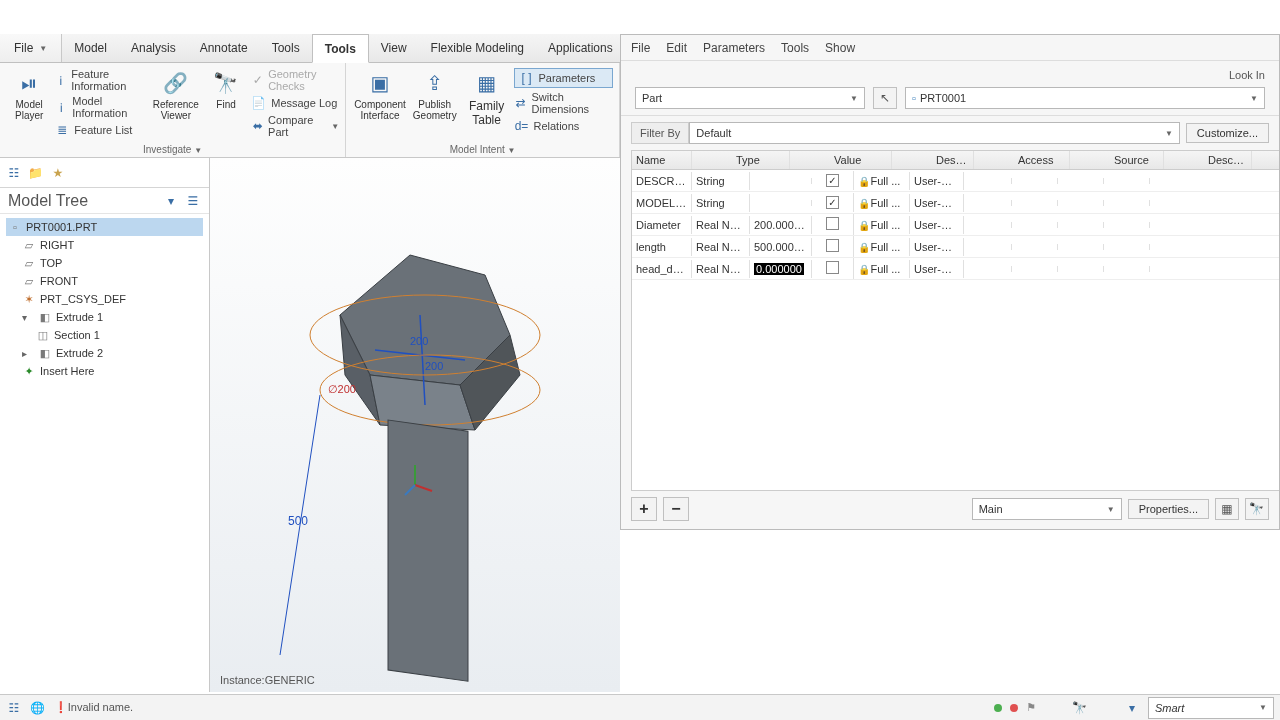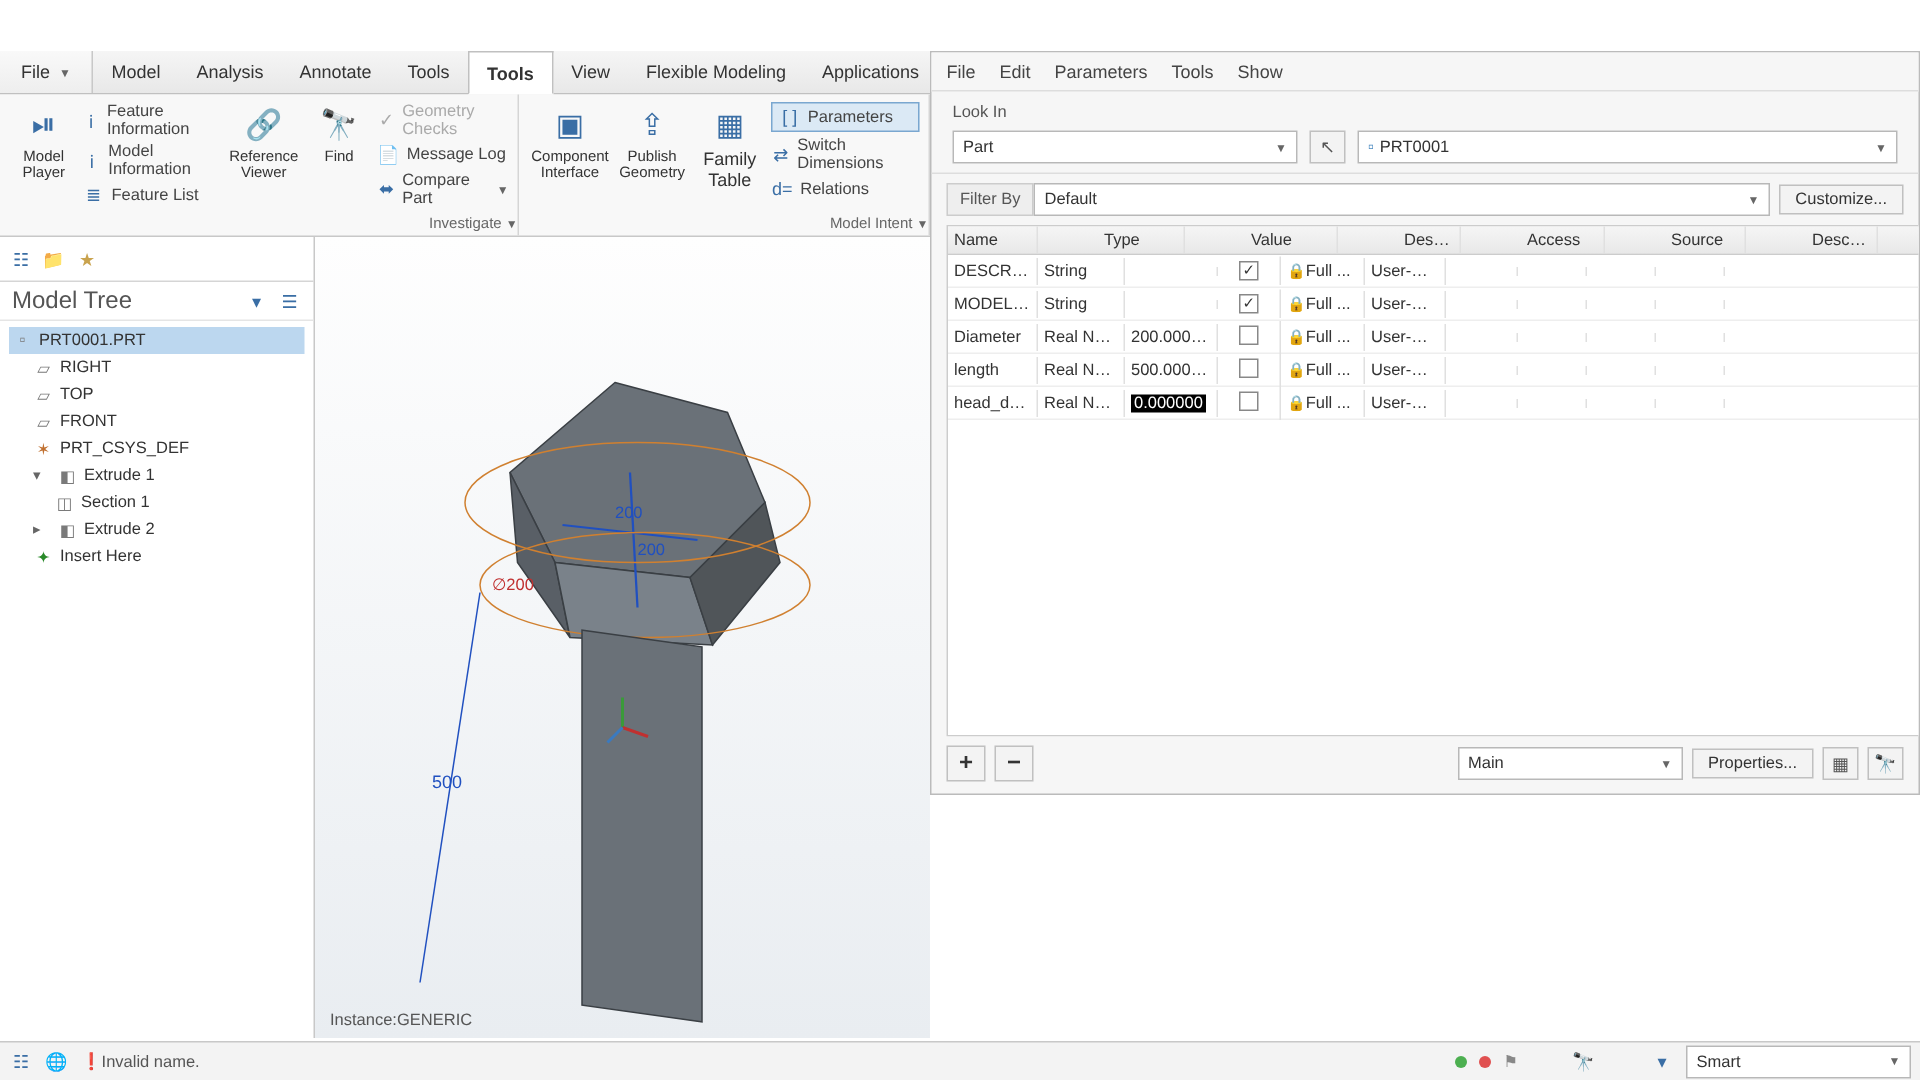--- a/index.html
+++ b/index.html
@@ -8,21 +8,21 @@
 
 .top-region { position: absolute; top: 34px; left: 0; right: 0; height: 29px; background: linear-gradient(#f5f5f5,#e8e8e8); border-bottom: 1px solid #c0c0c0; display: flex; align-items: stretch; }
 .file-menu { padding: 0 14px; display: flex; align-items: center; background: linear-gradient(#f9f9f9,#eee); border-right: 1px solid #c8c8c8; font-size: 12px; }
 .file-menu .drop { margin-left: 6px; font-size: 8px; color: #666; }
 .tab { padding: 0 12px; display: flex; align-items: center; font-size: 12px; color: #333; cursor: default; }
 .tab.active { background: #fff; border: 1px solid #c0c0c0; border-bottom: 1px solid #fff; margin-bottom: -1px; font-weight: 600; }
 
 
 .ribbon { position: absolute; top: 63px; left: 0; right: 660px; height: 95px; background: #f8f8f8; border-bottom: 1px solid #c8c8c8; display: flex; }
 .ribbon-group { border-right: 1px solid #d5d5d5; padding: 4px 6px; display: flex; flex-direction: column; position: relative; }
-.group-label { position: absolute; bottom: 2px; left: 0; right: 0; text-align: right; font-size: 10px; color: #666; }
+.group-label { position: absolute; bottom: 2px; left: 0; right: 0; text-align: center; font-size: 10px; color: #666; }
 .big-btn { display: flex; flex-direction: column; align-items: center; width: 56px; padding: 2px; }
 .big-icon { width: 32px; height: 28px; margin-bottom: 2px; display:flex;align-items:center;justify-content:center;font-size:20px;color:#3a6ea5; }
 .small-row { display: flex; align-items: center; gap: 4px; margin: 1px 0; font-size: 11px; color: #444; }
 .small-icon { width: 16px; height: 16px; display: inline-flex; align-items: center; justify-content: center; font-size: 12px; color:#3a6ea5; }
 .ribbon .col { display:flex; flex-direction:column; }
 
 
 .left-panel { position: absolute; top: 158px; left: 0; width: 210px; bottom: 28px; background: #fff; border-right: 1px solid #c8c8c8; display:flex; flex-direction:column; }
 .tree-toolbar { height: 30px; border-bottom: 1px solid #d5d5d5; display:flex; align-items:center; padding:0 6px; gap:6px; }
 .tree-title-row { height: 26px; display:flex; align-items:center; justify-content:space-between; padding:0 8px; border-bottom:1px solid #e5e5e5; }
@@ -36,21 +36,21 @@
 .exp { width:12px; color:#666; font-size:10px; }
 
 
 .viewport { position:absolute; top:158px; left:210px; right:660px; bottom:28px; background:linear-gradient(#fefefe,#e9edf1); overflow:hidden; }
 .viewport svg { width:100%; height:100%; }
 .instance-label { position:absolute; bottom:6px; left:10px; font-size:11px; color:#555; }
 
 
 .dialog { position:absolute; top:34px; right:0; width:660px; bottom:190px; background:#f6f6f6; border:1px solid #bbb; display:flex; flex-direction:column; }
 .dialog-menubar { height:26px; display:flex; align-items:center; gap:16px; padding:0 10px; background:#f6f6f6; border-bottom:1px solid #ddd; font-size:12px; color:#444; }
-.lookin-area { padding:8px 14px 6px; border-bottom:1px solid #ddd; }
+.lookin-area { padding:8px 14px 6px; border-bottom:1px solid #ddd;text-align:right; }
 .lookin-label { font-size:11px; color:#555; margin-bottom:6px; }
 .lookin-row { display:flex; gap:8px; align-items:center; }
 .combo { background:#fff; border:1px solid #b8b8b8; height:22px; display:flex; align-items:center; padding:0 6px; font-size:11px; color:#333; }
 .combo .caret { margin-left:auto; font-size:8px; color:#666; }
 .icon-btn { width:24px; height:22px; border:1px solid #c0c0c0; background:#f3f3f3; display:flex; align-items:center; justify-content:center; font-size:12px; color:#555; }
 
 .filter-row { display:flex; align-items:center; gap:0; padding:6px 10px; }
 .filter-label { font-size:11px; color:#555; padding:4px 8px; background:#eee; border:1px solid #ccc; }
 .filter-combo { flex:1; }
 .customize-btn { border:1px solid #c0c0c0; background:#f3f3f3; padding:3px 10px; font-size:11px; margin-left:6px; }
@@ -72,21 +72,21 @@
 .main-combo { flex:0 0 150px; margin-left:auto; }
 .props-btn { border:1px solid #c0c0c0; background:#f3f3f3; padding:3px 10px; font-size:11px; }
 
 .dialog-footer { border-top:1px solid #ccc; padding:10px 14px; display:flex; gap:8px; background:#f6f6f6; }
 .dlg-btn { border:1px solid #b8b8b8; background:linear-gradient(#fafafa,#ececec); padding:4px 18px; font-size:12px; border-radius:2px; }
 .dlg-btn.primary { background:linear-gradient(#8fc3f0,#5ea8e0); border-color:#5a94c8; }
 
 
 .statusbar { position:absolute; left:0; right:0; bottom:0; height:26px; background:#f3f3f3; border-top:1px solid #c8c8c8; display:flex; align-items:center; padding:0 6px; gap:8px; font-size:11px; color:#555; }
 .statusbar .spacer { flex:1; }
-.status-combo { width:150px; }
+.status-combo { width:126px;font-style:italic; }
 .dot-green { width:8px; height:8px; border-radius:50%; background:#4caf50; }
 .dot-red { width:8px; height:8px; border-radius:50%; background:#e05050; }
 </style>
 </head>
 <body>
 
 <div class="top-region">
   <div class="file-menu">
       <span>File</span>
       <span class="drop">▼</span>

